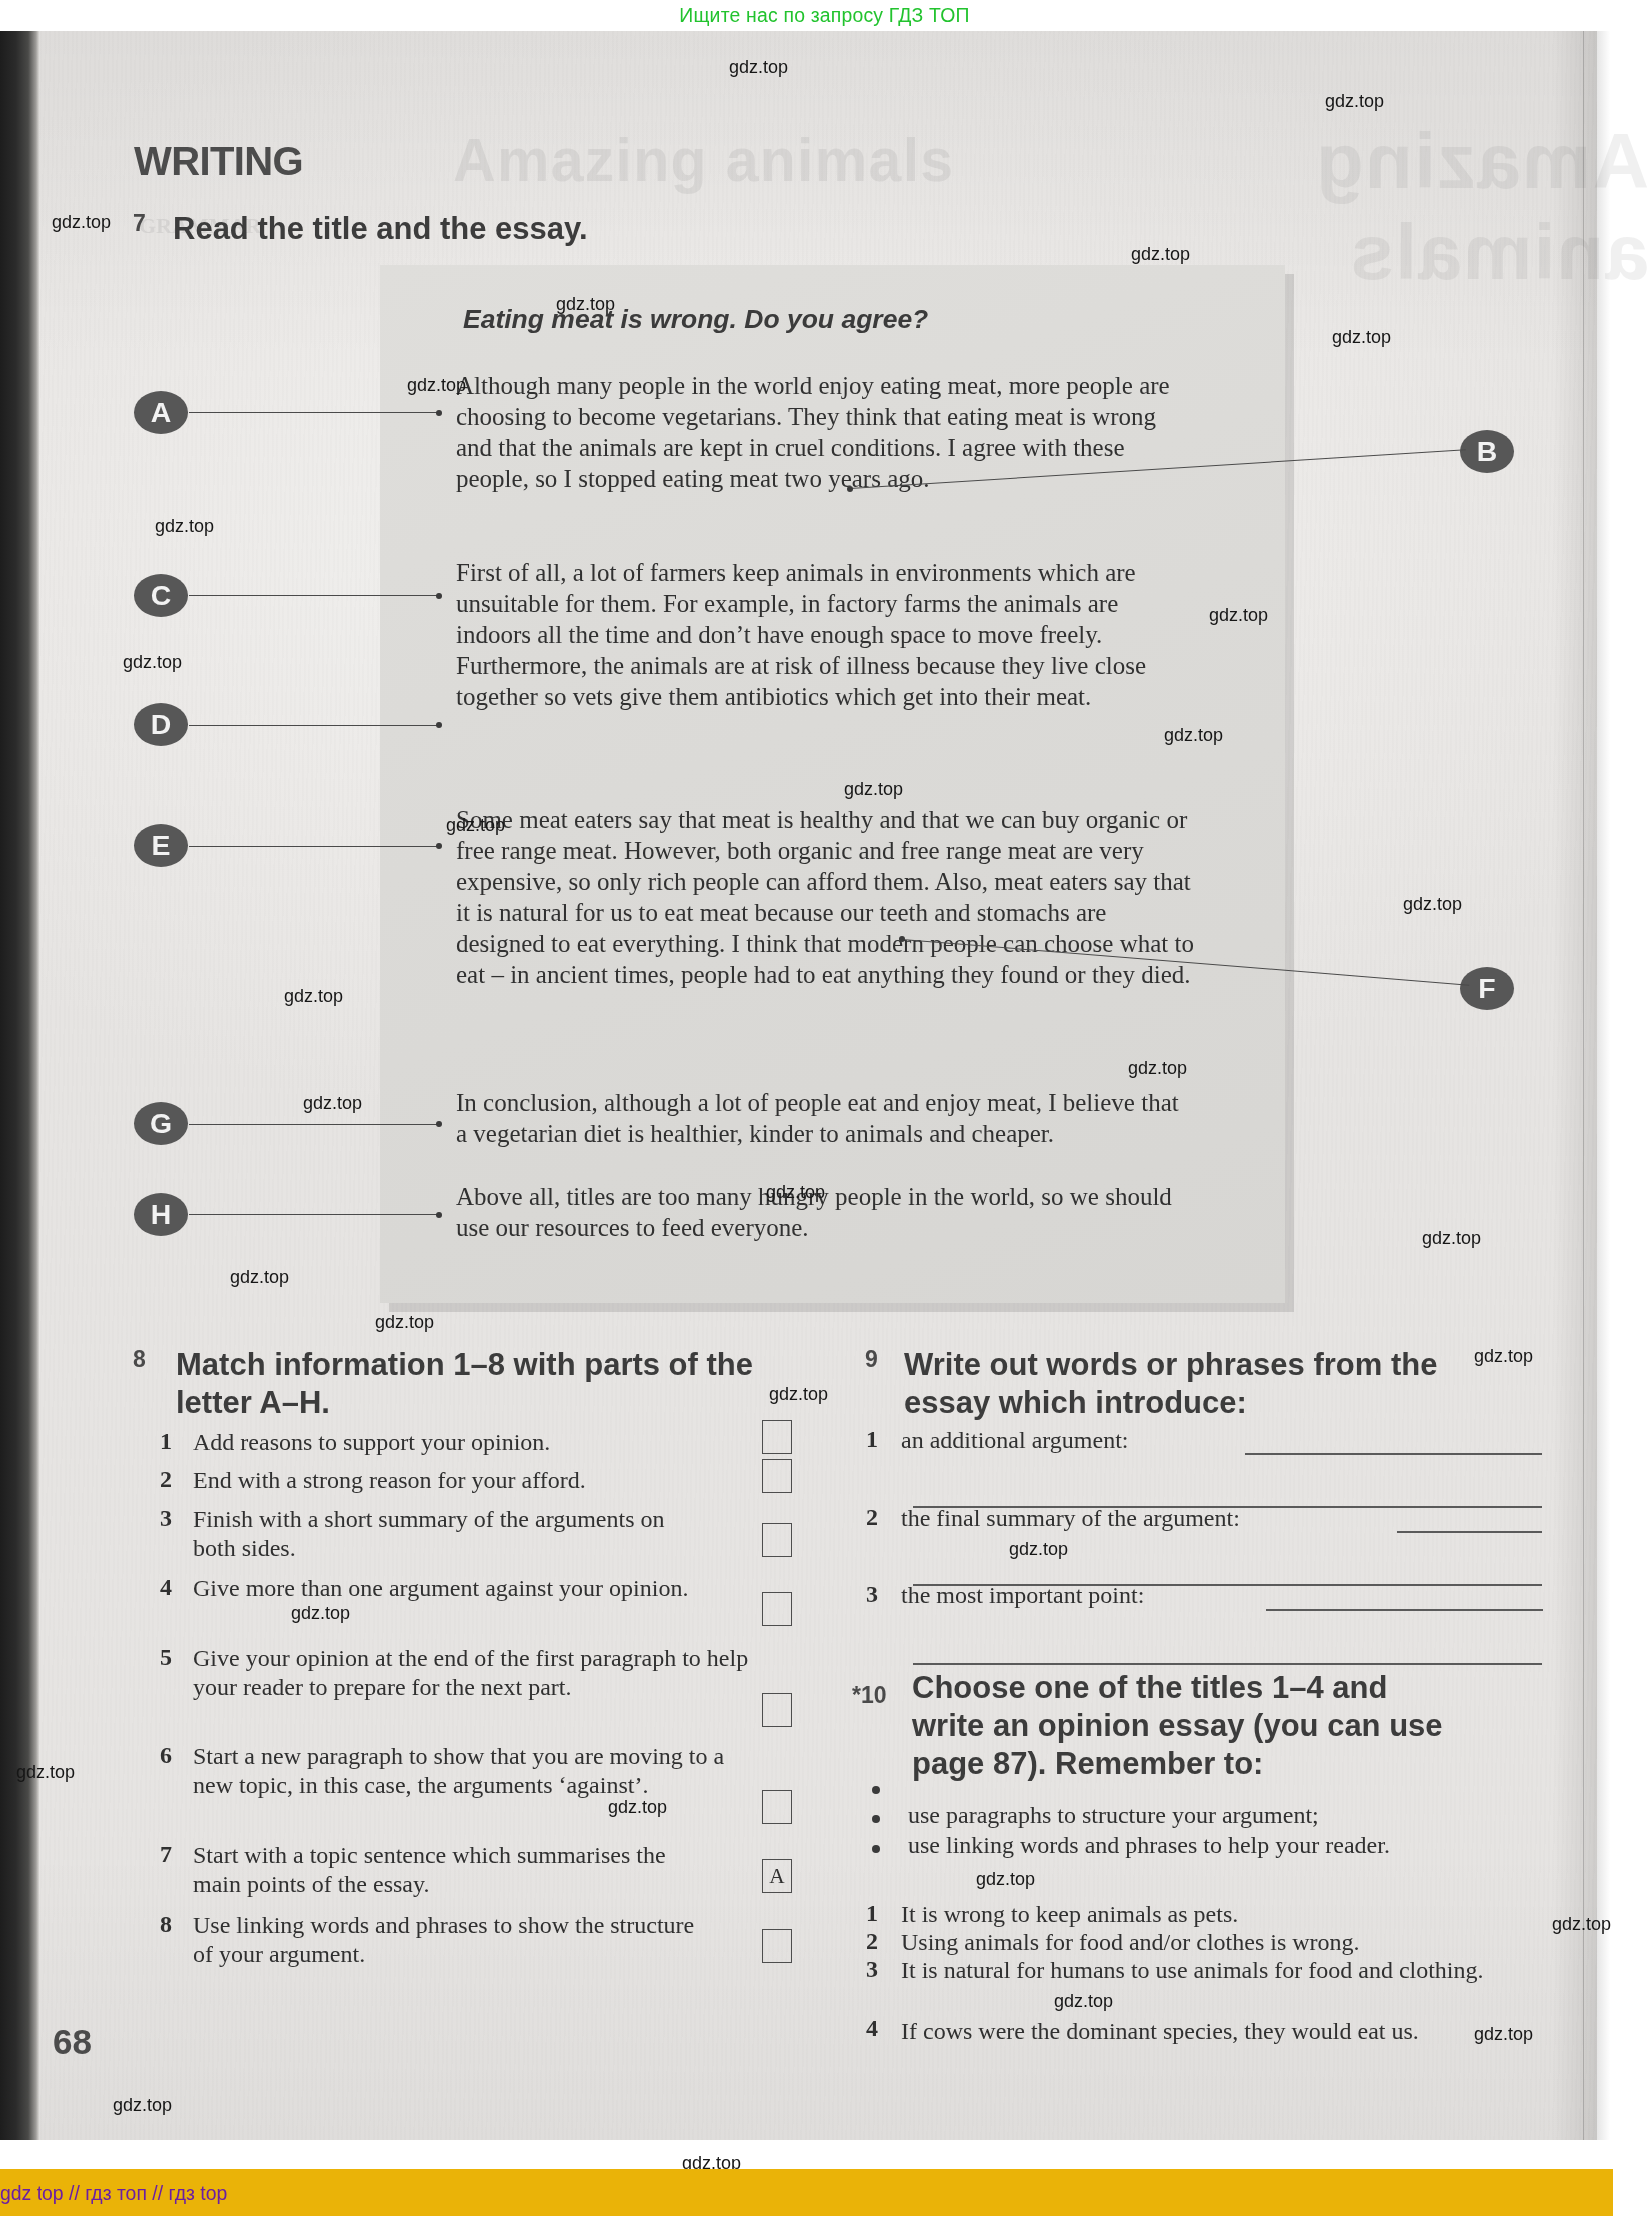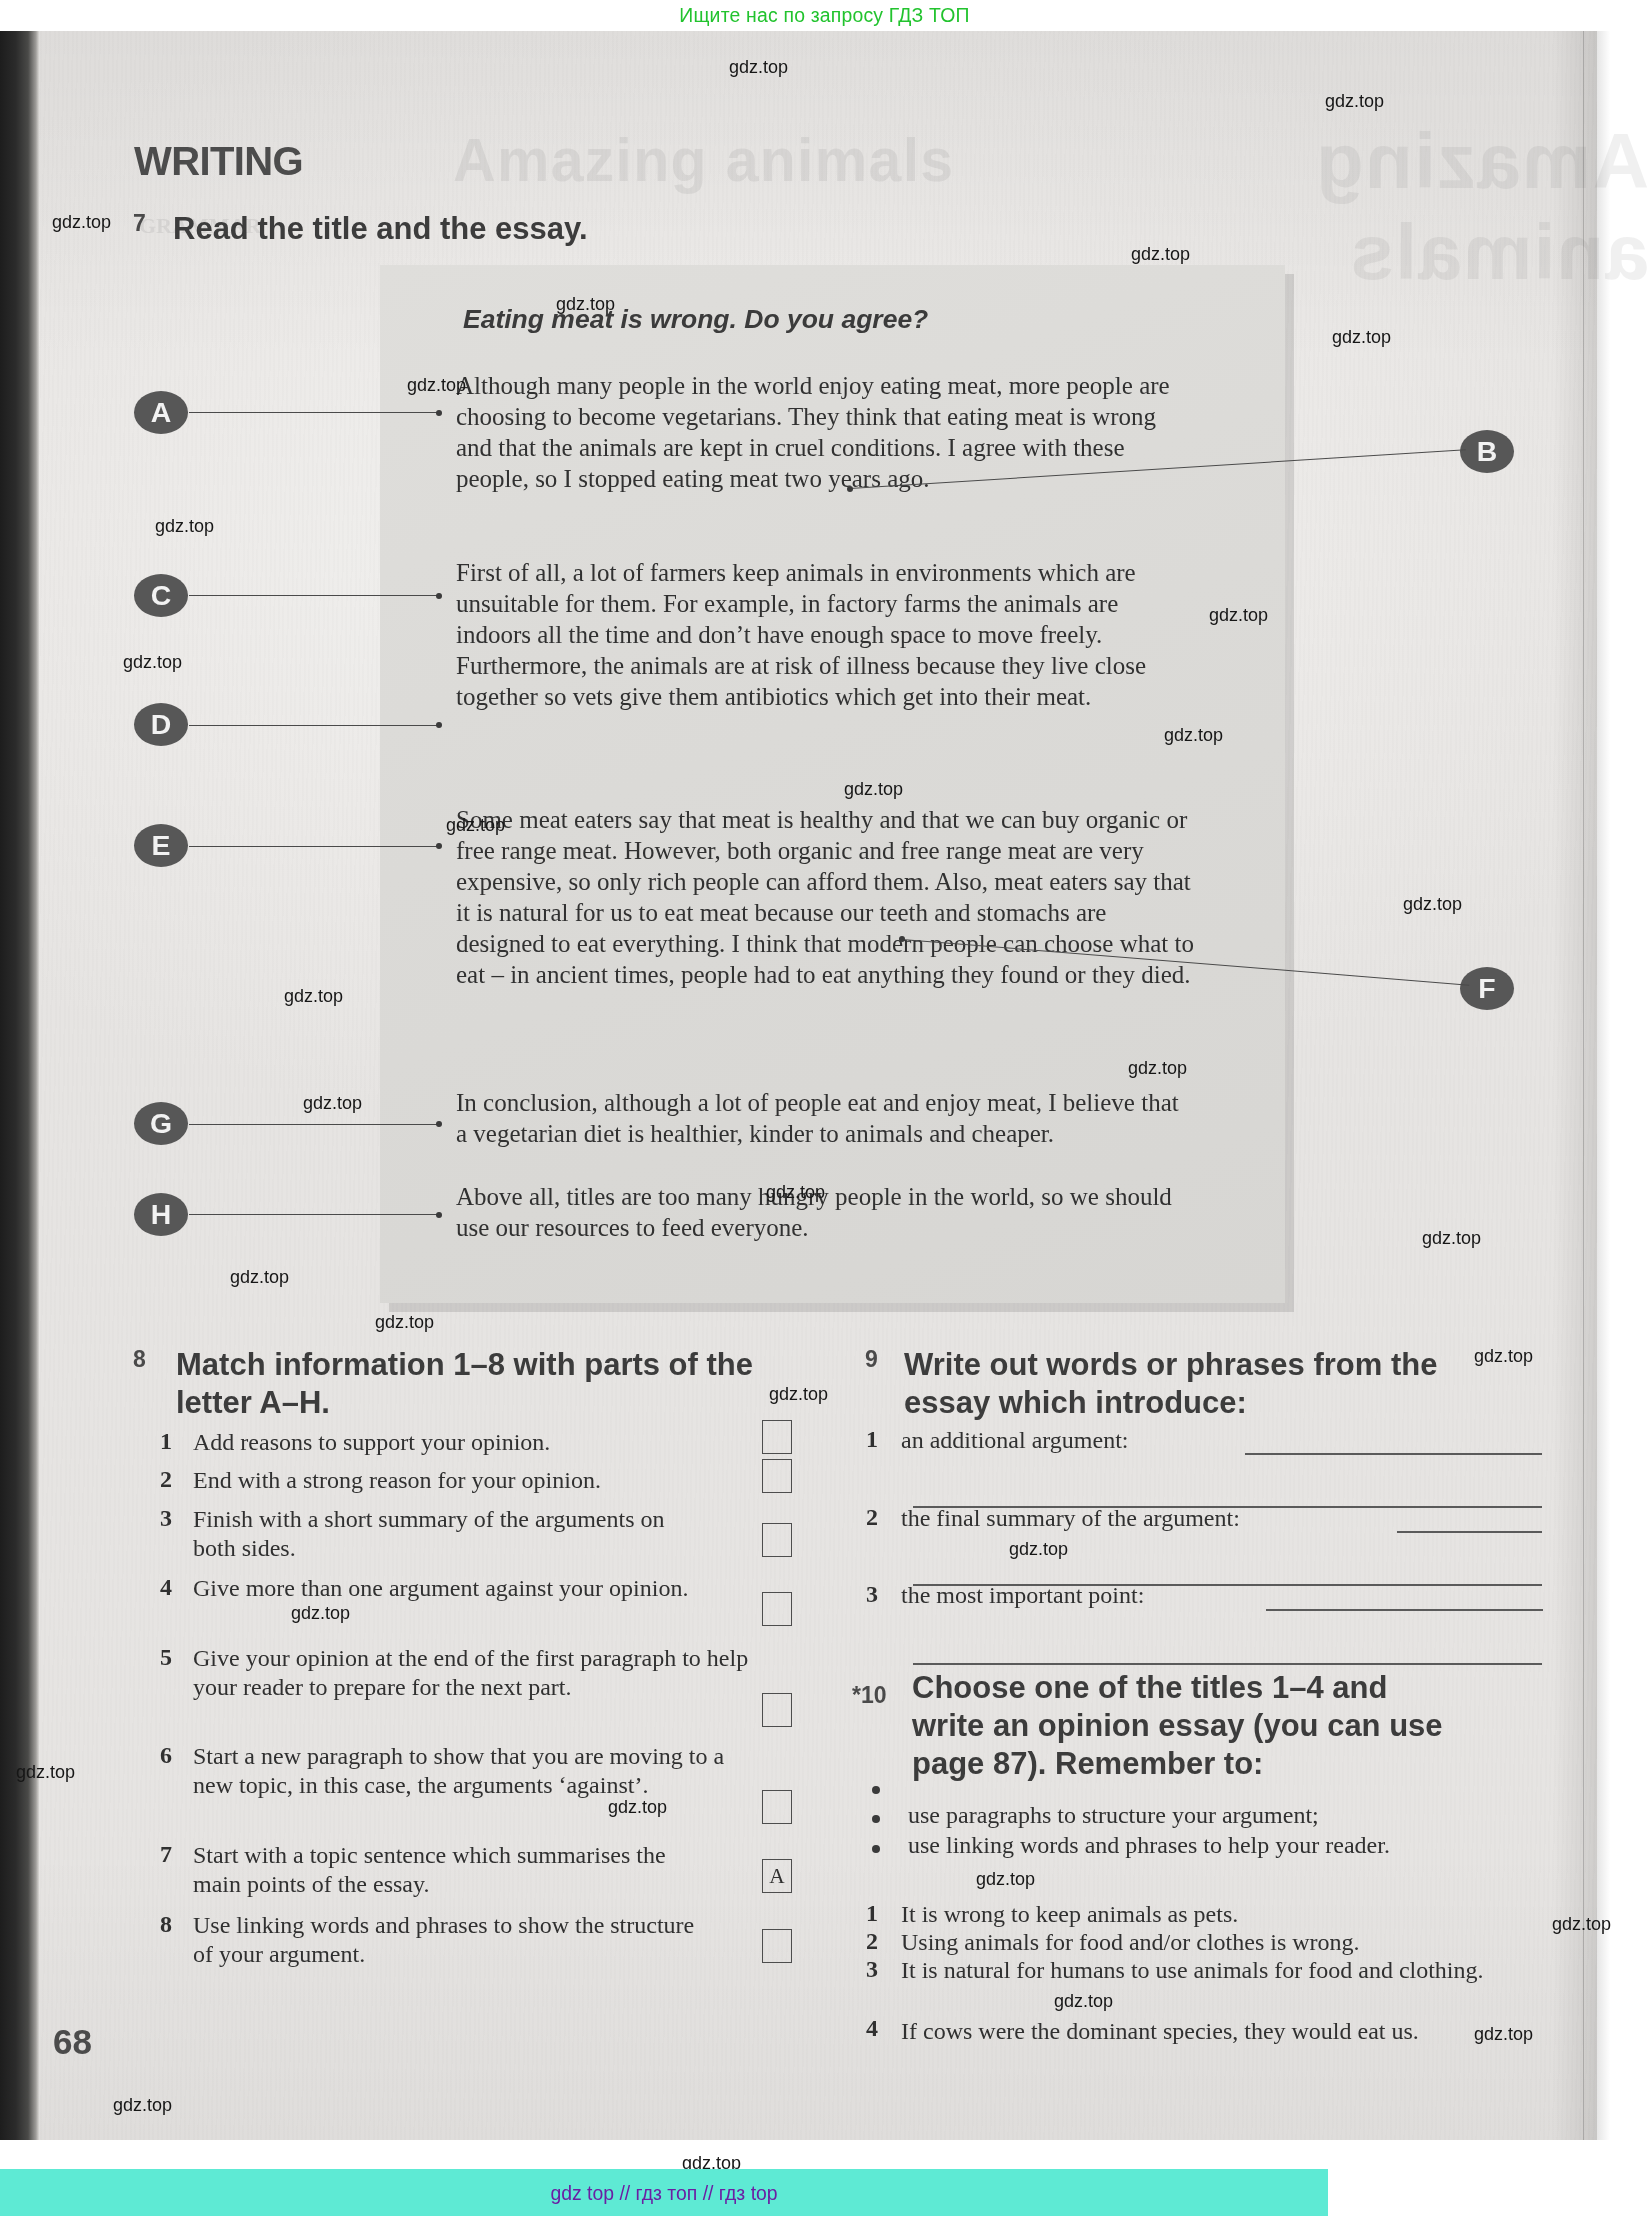--- a/index.html
+++ b/index.html
@@ -196,25 +196,25 @@
     position:absolute;
     font-family:"Liberation Sans", sans-serif;
     font-size: 18px;
     color:#161616;
     white-space:nowrap;
     pointer-events:none;
   }
 
   .footer {
     position:absolute; left:0; top:2169px;
-    width:1328px; height:48px;
-    display:flex; align-items:center; justify-content:center;
+    width:1613px; height:48px;
+    display:flex; align-items:center; 
     color:#6b1fa3; font-size:19.4px;
     font-family:"Liberation Sans", sans-serif;
-    background:#5eead4;
+    background:#eab308;
   }
 </style>
 </head>
 <body>
 
 <div id="page">
 
   <div class="top-banner">
     <span>Ищите нас по запросу ГДЗ ТОП</span>
   </div>
@@ -275,21 +275,21 @@
   <div class="leader-dot" style="left:436px; top:1212px;"></div>
 
   <div class="ex-num" style="left:133px; top:1346px;">8</div>
   <div class="ex-instr" style="left:176px; top:1346px; width:601px;">Match information 1–8 with parts of the letter A–H.</div>
 
   <div class="item-num" style="left:160px; top:1428px;">1</div>
   <div class="body-serif" style="left:193px; top:1428px; width:582px;">Add reasons to support your opinion.</div>
   <div class="answer-box" style="left:762px; top:1420px;"></div>
 
   <div class="item-num" style="left:160px; top:1466px;">2</div>
-  <div class="body-serif" style="left:193px; top:1466px; width:582px;">End with a strong reason for your opinion.</div>
+  <div class="body-serif" style="left:193px; top:1466px; width:582px;">End with a strong reason for your afford.</div>
   <div class="answer-box" style="left:762px; top:1459px;"></div>
 
   <div class="item-num" style="left:160px; top:1505px;">3</div>
   <div class="body-serif" style="left:193px; top:1505px; width:517px;">Finish with a short summary of the arguments on both sides.</div>
   <div class="answer-box" style="left:762px; top:1523px;"></div>
 
   <div class="item-num" style="left:160px; top:1574px;">4</div>
   <div class="body-serif" style="left:193px; top:1574px; width:543px;">Give more than one argument against your opinion.</div>
   <div class="answer-box" style="left:762px; top:1592px;"></div>
 

